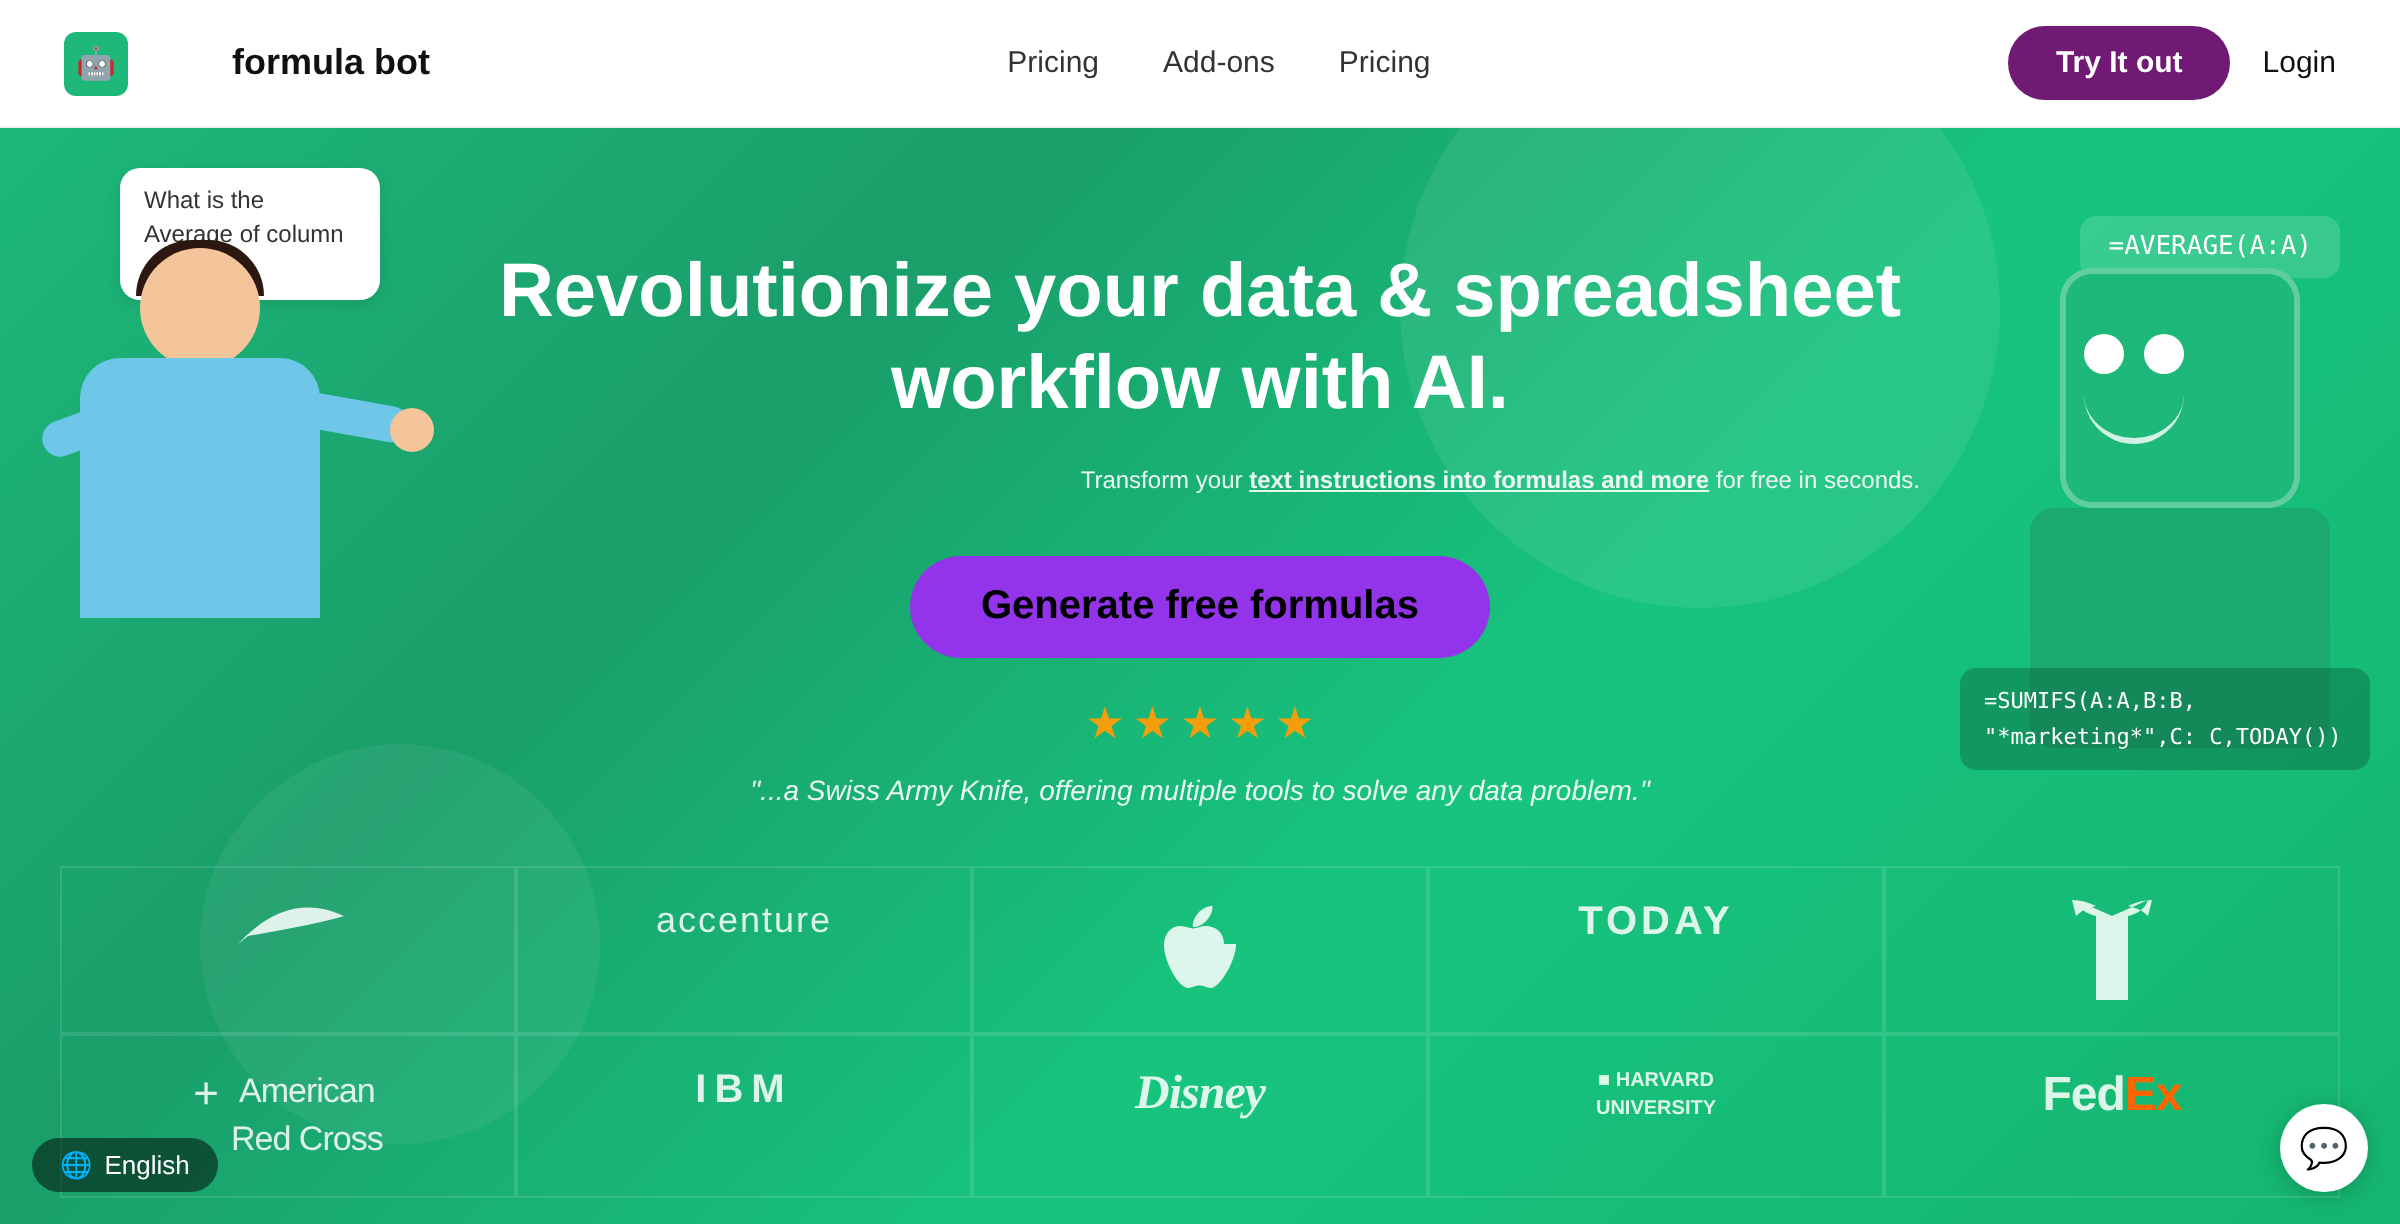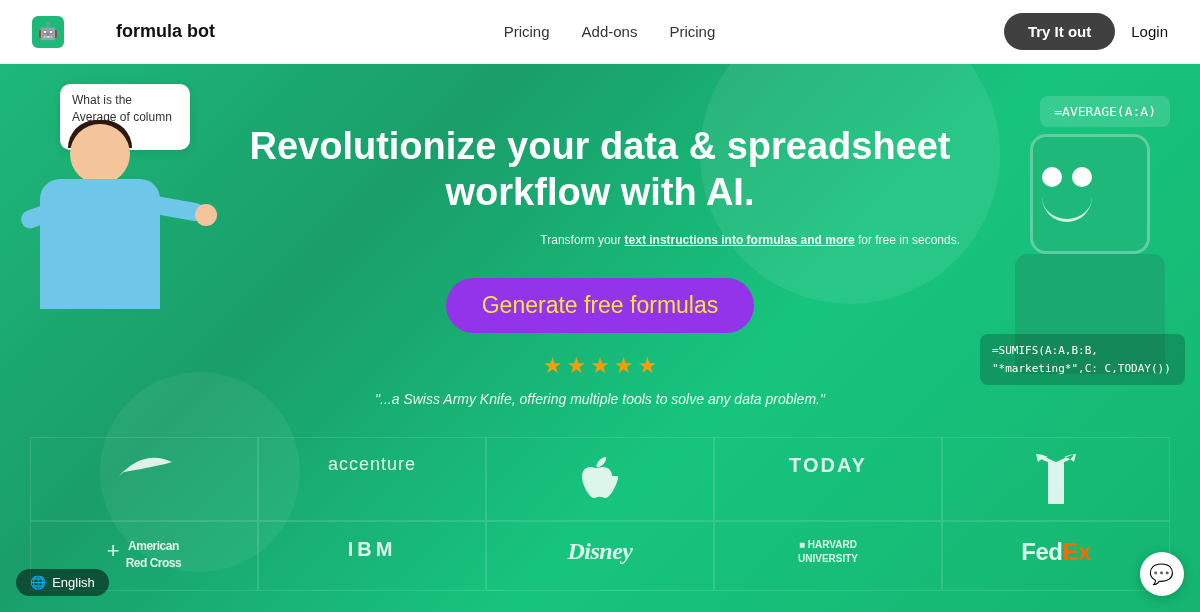--- a/index.html
+++ b/index.html
@@ -14,21 +14,21 @@
     #navbar .logo-area { display: flex; align-items: center; gap: 8px; }
     #navbar .logo-icon {
       width: 32px; height: 32px; background: #1db87a; border-radius: 6px;
       display: flex; align-items: center; justify-content: center; color: #fff; font-size: 16px;
     }
     #navbar .logo-text { font-size: 18px; font-weight: 700; color: #111; margin-left: 44px; }
     #navbar .nav-links { display: flex; align-items: center; gap: 32px; }
     #navbar .nav-link { font-size: 15px; color: #333; text-decoration: none; cursor: pointer; }
     #navbar .nav-actions { display: flex; align-items: center; gap: 16px; }
     #navbar .try-btn {
-      background: #404040; color: #fff; border: none; border-radius: 24px;
+      background: #701a75; color: #fff; border: none; border-radius: 24px;
       padding: 10px 24px; font-size: 15px; font-weight: 600; cursor: pointer;
     }
     #navbar .login-link { font-size: 15px; color: #111; font-weight: 500; cursor: pointer; }
 
     
     #hero {
       background: linear-gradient(135deg, #1db87a 0%, #1a9e6a 30%, #17c47e 60%, #15b570 100%);
       position: relative; overflow: hidden;
       height: 548px; display: flex; flex-direction: column; align-items: center;
     }
@@ -93,21 +93,21 @@
       position: absolute; top: 300px; left: 30px;
       background: rgba(255,255,255,0.15); border-radius: 10px; padding: 8px 12px;
       font-size: 10px; color: #fff; max-width: 160px; line-height: 1.5;
     }
 
     
     .right-illustration {
       position: absolute; right: 0; top: 10px; width: 220px; height: 380px;
     }
     .formula-card-top {
-      position: absolute; top: 22px; right: 30px;
+      position: absolute; top: 34px; right: 30px;
       background: rgba(255,255,255,0.15); border-radius: 8px; padding: 8px 14px;
       font-size: 13px; color: #fff; font-family: monospace;
     }
     .robot-figure {
       position: absolute; top: 60px; right: 20px; width: 180px; height: 260px;
     }
     .robot-head {
       position: absolute; top: 0; right: 30px;
       width: 120px; height: 120px; background: #1db87a; border-radius: 16px;
       border: 3px solid rgba(255,255,255,0.3);
@@ -142,22 +142,22 @@
     }
     .hero-title {
       font-size: 38px; font-weight: 800; color: #fff; line-height: 1.2;
       margin-bottom: 16px;
     }
     .hero-subtitle {
       font-size: 12px; color: rgba(255,255,255,0.9); margin-bottom: 28px; line-height: 1.6; text-align: right;
     }
     .hero-subtitle strong { font-weight: 700; text-decoration: underline; }
     .cta-btn {
-      background: #9333ea; color: #fde047; border: none; border-radius: 32px;
-      padding: 14px 36px; font-size: 23px; font-weight: 400; cursor: pointer;
+      background: #9333ea; color: #000000; border: none; border-radius: 32px;
+      padding: 14px 36px; font-size: 20px; font-weight: 700; cursor: pointer;
       margin-bottom: 20px;
     }
     .stars-row {
       display: flex; justify-content: center; gap: 4px; margin-bottom: 12px;
     }
     .star { color: #f59e0b; font-size: 22px; }
     .testimonial {
       font-size: 14px; color: rgba(255,255,255,0.9); font-style: italic;
     }
 
@@ -179,21 +179,21 @@
     }
     .logo-text-brand {
       color: rgba(255,255,255,0.85); font-weight: 700;
       font-size: 22px; letter-spacing: -0.5px;
     }
     .logo-text-brand.accenture { font-size: 18px; letter-spacing: 1px; font-weight: 400; }
     .logo-text-brand.oracle { font-size: 20px; letter-spacing: 2px; }
     .logo-text-brand.ibm { font-size: 20px; letter-spacing: 4px; font-weight: 900; }
     .logo-text-brand.fedex { font-size: 24px; font-weight: 800; }
     .logo-text-brand.disney { font-size: 20px; font-style: italic; }
-    .logo-text-brand.red-cross { font-size: 12px; font-weight: 700; line-height: 1.4; text-align: center; }
+    .logo-text-brand.red-cross { font-size: 17px; font-weight: 400; line-height: 1.4; text-align: center; }
 
     
     .lang-switcher {
       position: fixed; bottom: 16px; left: 16px; z-index: 100;
       background: rgba(0,0,0,0.5); color: #fff; border-radius: 20px;
       padding: 6px 14px; font-size: 13px; display: flex; align-items: center; gap: 6px;
       cursor: pointer;
     }
 
     

